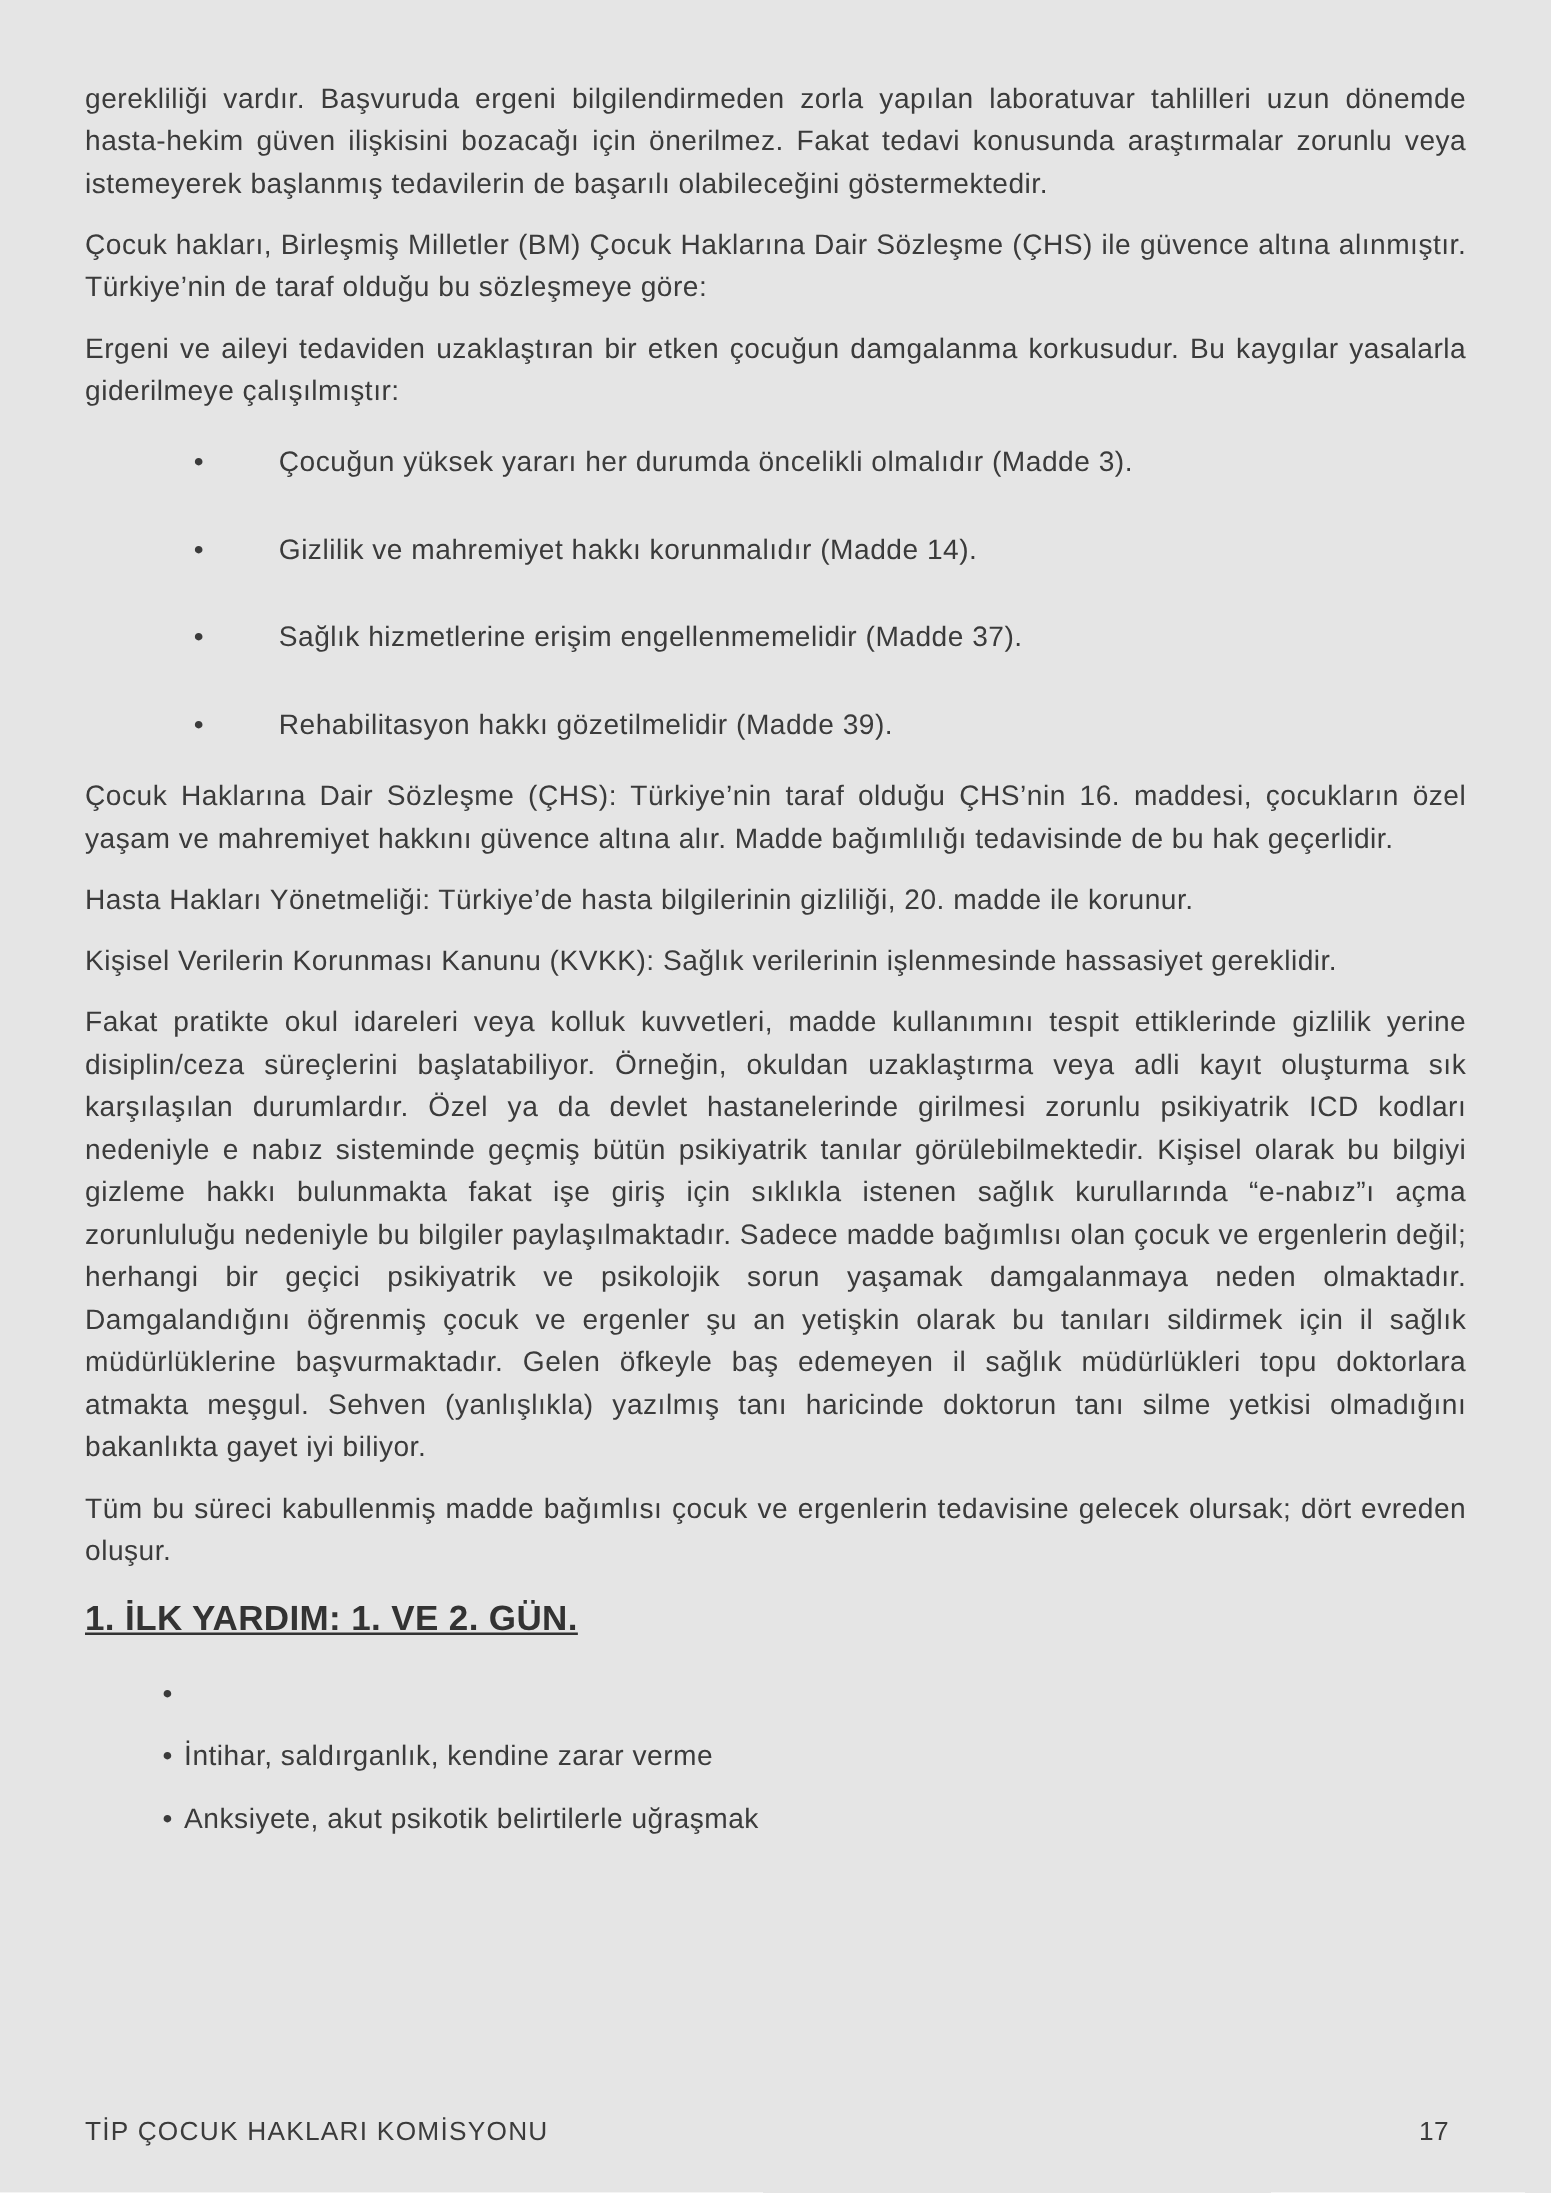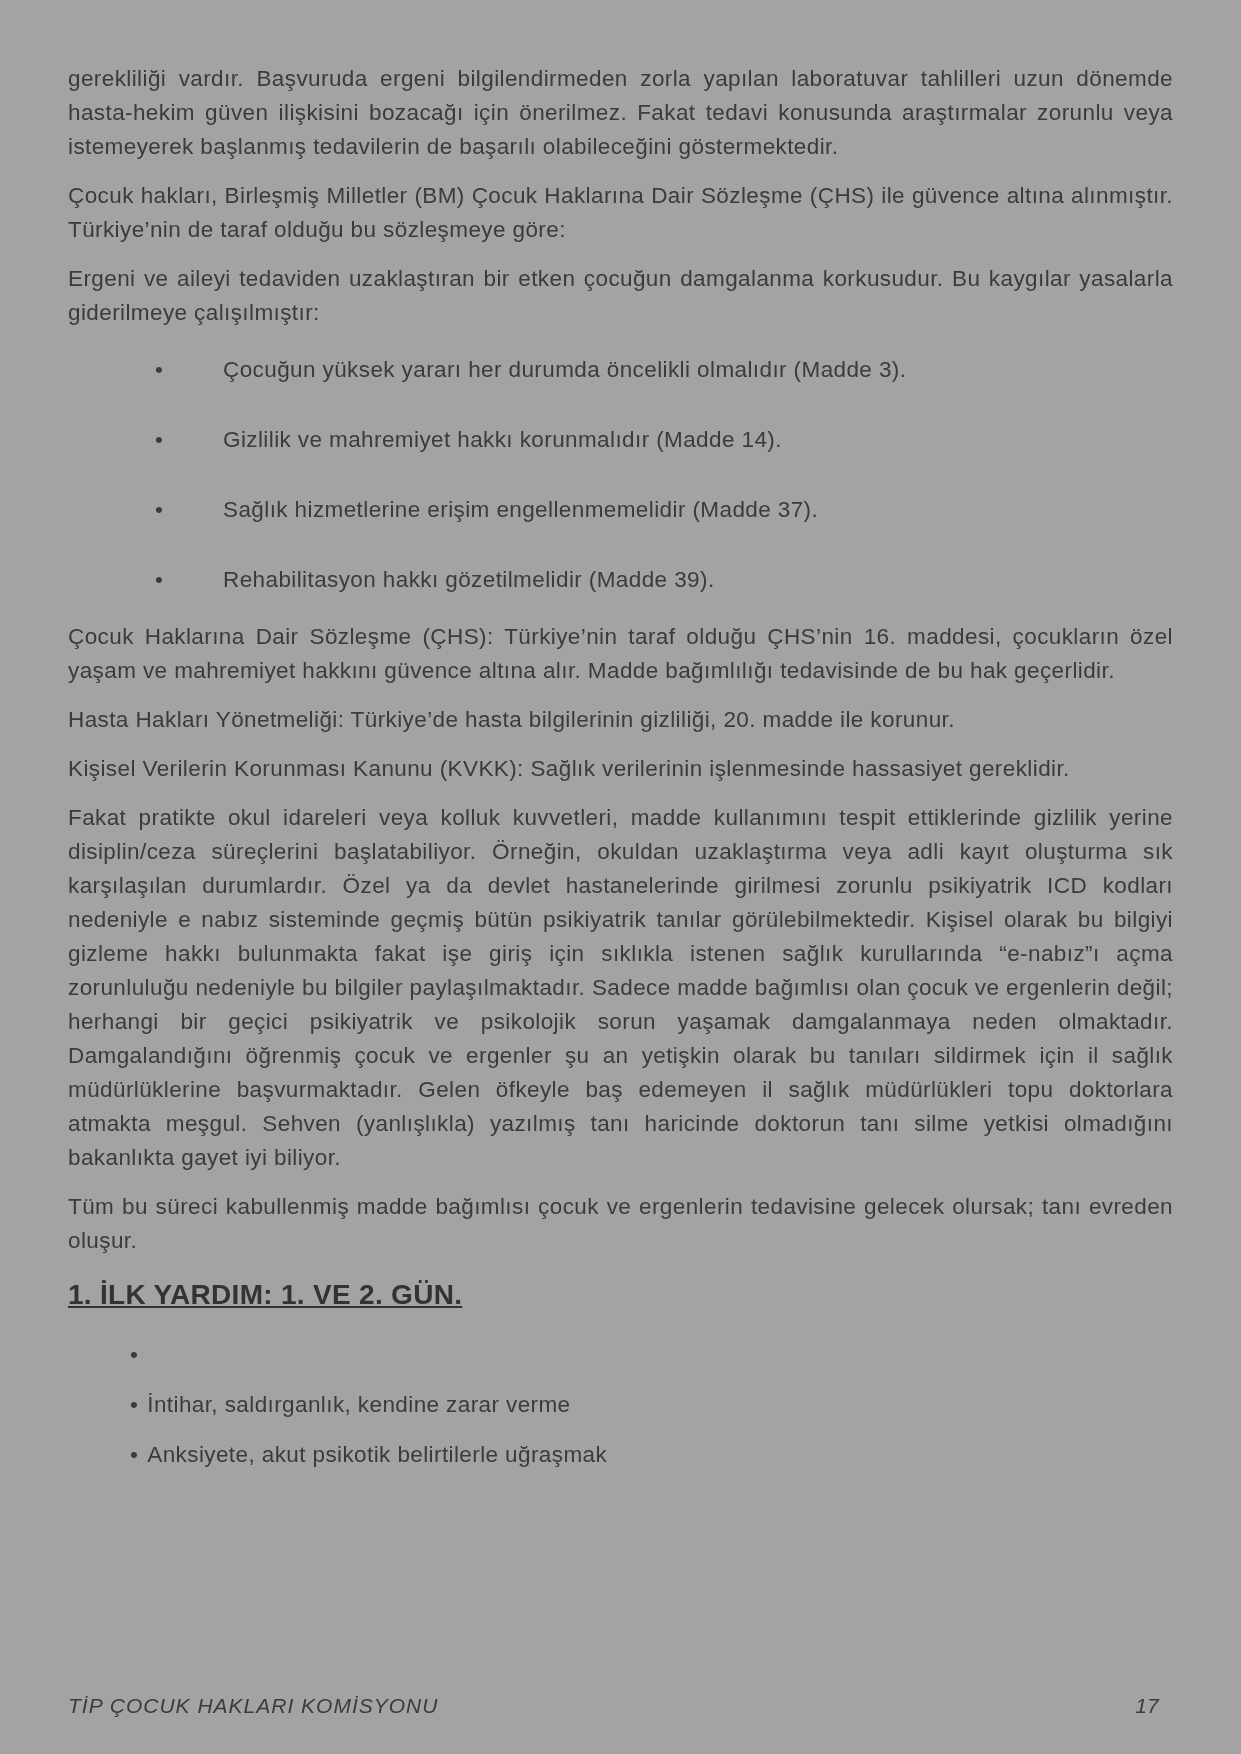--- a/index.html
+++ b/index.html
@@ -8,21 +8,21 @@
     background: #ffffff;
   }
   .page {
     position: relative;
     width: 1241px;
     height: 1754px;
     box-sizing: border-box;
     padding: 62px 68px 36px 68px;
     display: flex;
     flex-direction: column;
-    background: #a3a3a3;
+    background: #e5e5e5;
     font-family: "Liberation Sans", sans-serif;
     color: #3b3b3b;
   }
   .body-text {
     font-size: 22.5px;
     line-height: 34px;
     letter-spacing: 0.4px;
     text-align: justify;
     margin: 0 0 15px 0;
   }
@@ -74,21 +74,20 @@
     margin: 5px 0 18px 0;
     text-decoration: underline;
   }
   .footer {
     margin-top: auto;
     display: flex;
     justify-content: space-between;
     align-items: flex-start;
     font-size: 21px;
     line-height: 24px;
-    font-style: italic;
   }
   .footer .commission {
     letter-spacing: 1px;
     color: #3b3b3b;
   }
   .footer .page-number {
     letter-spacing: 0.2px;
     color: #3b3b3b;
     margin-right: 14px;
   }
@@ -124,21 +123,21 @@
   </ul>
 
   <p class="body-text">Çocuk Haklarına Dair Sözleşme (ÇHS): Türkiye’nin taraf olduğu ÇHS’nin 16. maddesi, çocukların özel yaşam ve mahremiyet hakkını güvence altına alır. Madde bağımlılığı tedavisinde de bu hak geçerlidir.</p>
 
   <p class="body-text">Hasta Hakları Yönetmeliği: Türkiye’de hasta bilgilerinin gizliliği, 20. madde ile korunur.</p>
 
   <p class="body-text">Kişisel Verilerin Korunması Kanunu (KVKK): Sağlık verilerinin işlenmesinde hassasiyet gereklidir.</p>
 
   <p class="body-text">Fakat pratikte okul idareleri veya kolluk kuvvetleri, madde kullanımını tespit ettiklerinde gizlilik yerine disiplin/ceza süreçlerini başlatabiliyor. Örneğin, okuldan uzaklaştırma veya adli kayıt oluşturma sık karşılaşılan durumlardır. Özel ya da devlet hastanelerinde girilmesi zorunlu psikiyatrik ICD kodları nedeniyle e nabız sisteminde geçmiş bütün psikiyatrik tanılar görülebilmektedir. Kişisel olarak bu bilgiyi gizleme hakkı bulunmakta fakat işe giriş için sıklıkla istenen sağlık kurullarında “e-nabız”ı açma zorunluluğu nedeniyle bu bilgiler paylaşılmaktadır.  Sadece madde bağımlısı olan çocuk ve ergenlerin değil; herhangi bir geçici psikiyatrik ve psikolojik sorun yaşamak damgalanmaya neden olmaktadır.  Damgalandığını öğrenmiş çocuk ve ergenler şu an yetişkin olarak bu tanıları sildirmek için il sağlık müdürlüklerine başvurmaktadır. Gelen öfkeyle baş edemeyen il sağlık müdürlükleri topu doktorlara atmakta meşgul. Sehven (yanlışlıkla) yazılmış tanı haricinde doktorun tanı silme yetkisi olmadığını bakanlıkta gayet iyi biliyor.</p>
 
-  <p class="body-text">Tüm bu süreci kabullenmiş madde bağımlısı çocuk ve ergenlerin tedavisine gelecek olursak; tanı evreden oluşur.</p>
+  <p class="body-text">Tüm bu süreci kabullenmiş madde bağımlısı çocuk ve ergenlerin tedavisine gelecek olursak; dört evreden oluşur.</p>
 
   <h2 class="heading">1. İLK YARDIM: 1. VE 2. GÜN.</h2>
 
   <ul class="aid-list">
     <li class="aid-item">
       <span class="bullet">•</span>
     </li>
     <li class="aid-item">
       <span class="bullet">•</span>
       <span class="item-text">İntihar, saldırganlık, kendine zarar verme</span>

